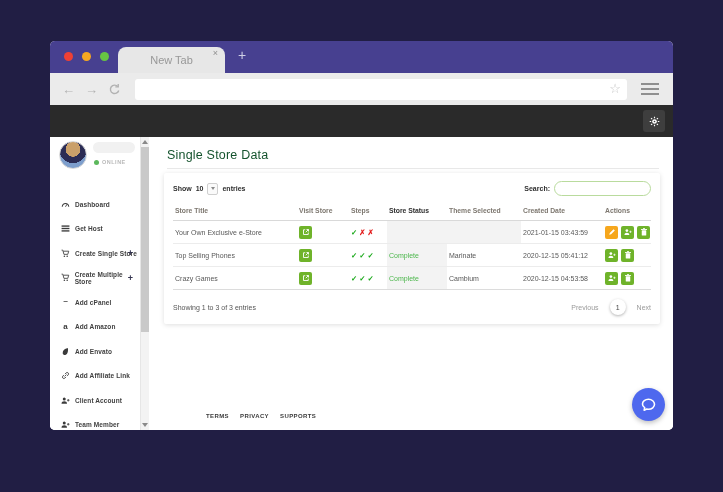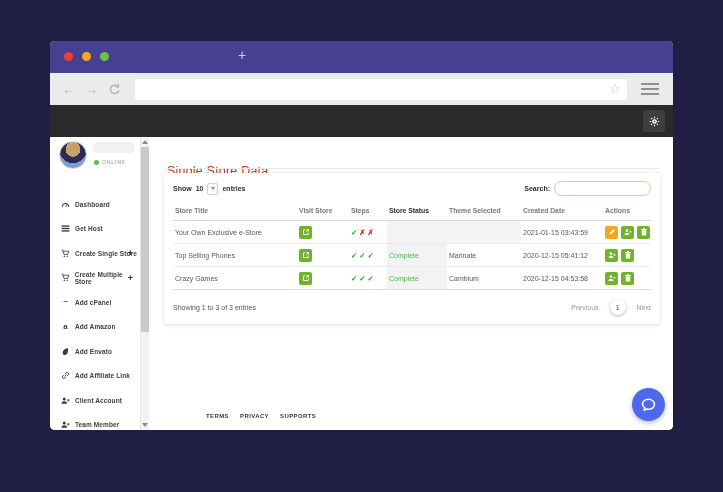--- a/index.html
+++ b/index.html
@@ -54,21 +54,21 @@
   .mi .lbl { font-size:6.5px; font-weight:600; color:#3f3f3f; margin-left:3px; letter-spacing:.1px; }
   .mi .suffix { position:absolute; right:7px; font-size:9px; font-weight:bold; color:#33334f; }
 
   .sb-scroll { width:9px; background:#f3f3f3; border-left:1px solid #e6e6e6; position:relative; }
   .sb-thumb { position:absolute; top:10px; left:0; width:8px; height:185px; background:#c9c9c9; }
   .sb-arrow { position:absolute; left:1px; width:0; height:0; border-left:3px solid transparent; border-right:3px solid transparent; }
   .sb-arrow.up { top:3px; border-bottom:4px solid #8a8a8a; }
   .sb-arrow.down { bottom:3px; border-top:4px solid #8a8a8a; }
 
   .main { flex:1; position:relative; background:#fff; }
-  .page-title { position:absolute; left:18px; top:11px; font-size:12.5px; color:#c2410c; letter-spacing:.2px;margin-top:16px; }
+  .page-title { position:absolute; left:18px; top:11px; font-size:12.5px; color:#14532d; letter-spacing:.2px; }
   .title-divider { position:absolute; left:18px; right:14px; top:31px; border-bottom:1px solid #e8e8e8; }
 
   .card { position:absolute; left:15px; top:36px; width:496px; background:#fff;
           box-shadow:0 1px 5px rgba(0,0,0,.13); border-radius:2px; padding:8px 9px 9px 9px; }
   .controls { display:flex; justify-content:space-between; align-items:center; margin-bottom:7px; }
   .show-group { display:flex; align-items:center; gap:4px; font-size:7px; font-weight:bold; color:#2e2e2e; }
   .len-select { width:11px; height:12px; border:1px solid #cfcfcf; border-radius:2px; background:#fafafa;
                 display:flex; align-items:center; justify-content:center; }
   .len-select i { width:0; height:0; border-left:2.5px solid transparent; border-right:2.5px solid transparent; border-top:3.5px solid #8a8a8a; }
   .search-group { display:flex; align-items:center; gap:4px; }
@@ -109,20 +109,24 @@
 </head>
 <body>
 
 <div class="window">
 
   <div class="titlebar">
     <div class="lights">
       <span class="light red"></span>
       <span class="light yellow"></span>
       <span class="light green"></span>
+    </div>
+    <div class="tab">
+      <span class="tab-title">New Tab</span>
+      <span class="tab-close">×</span>
     </div>
     <span class="newtab">+</span>
   </div>
 
   <div class="toolbar">
     <span class="nav-ic">←</span>
     <span class="nav-ic">→</span>
     <svg class="refresh" viewBox="0 0 16 16">
       <path d="M13.2 9.2A5.2 5.2 0 1 1 12 4.2" fill="none" stroke="#b2b2b2" stroke-width="1.7"></path>
       <path d="M12.6 1.2v3.6H9" fill="none" stroke="#b2b2b2" stroke-width="1.7"></path>

